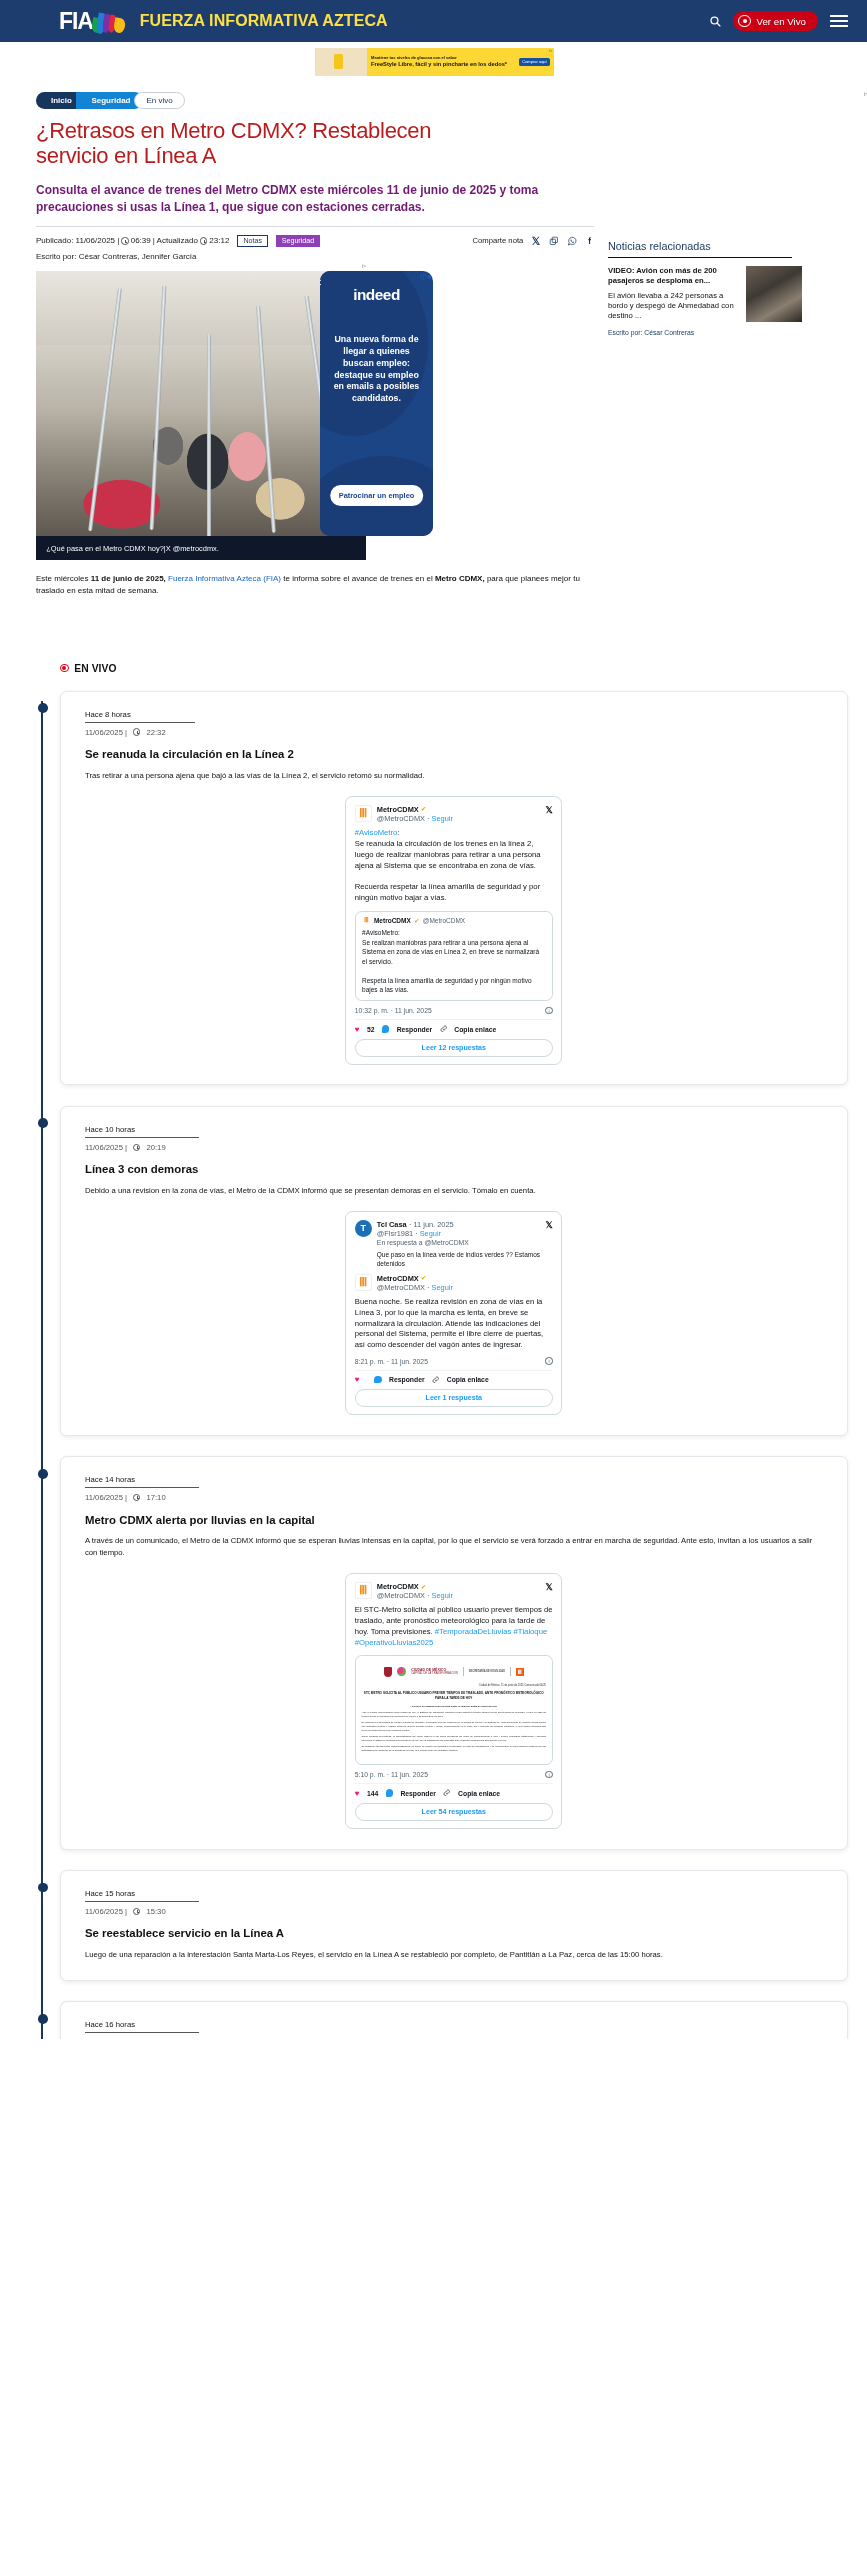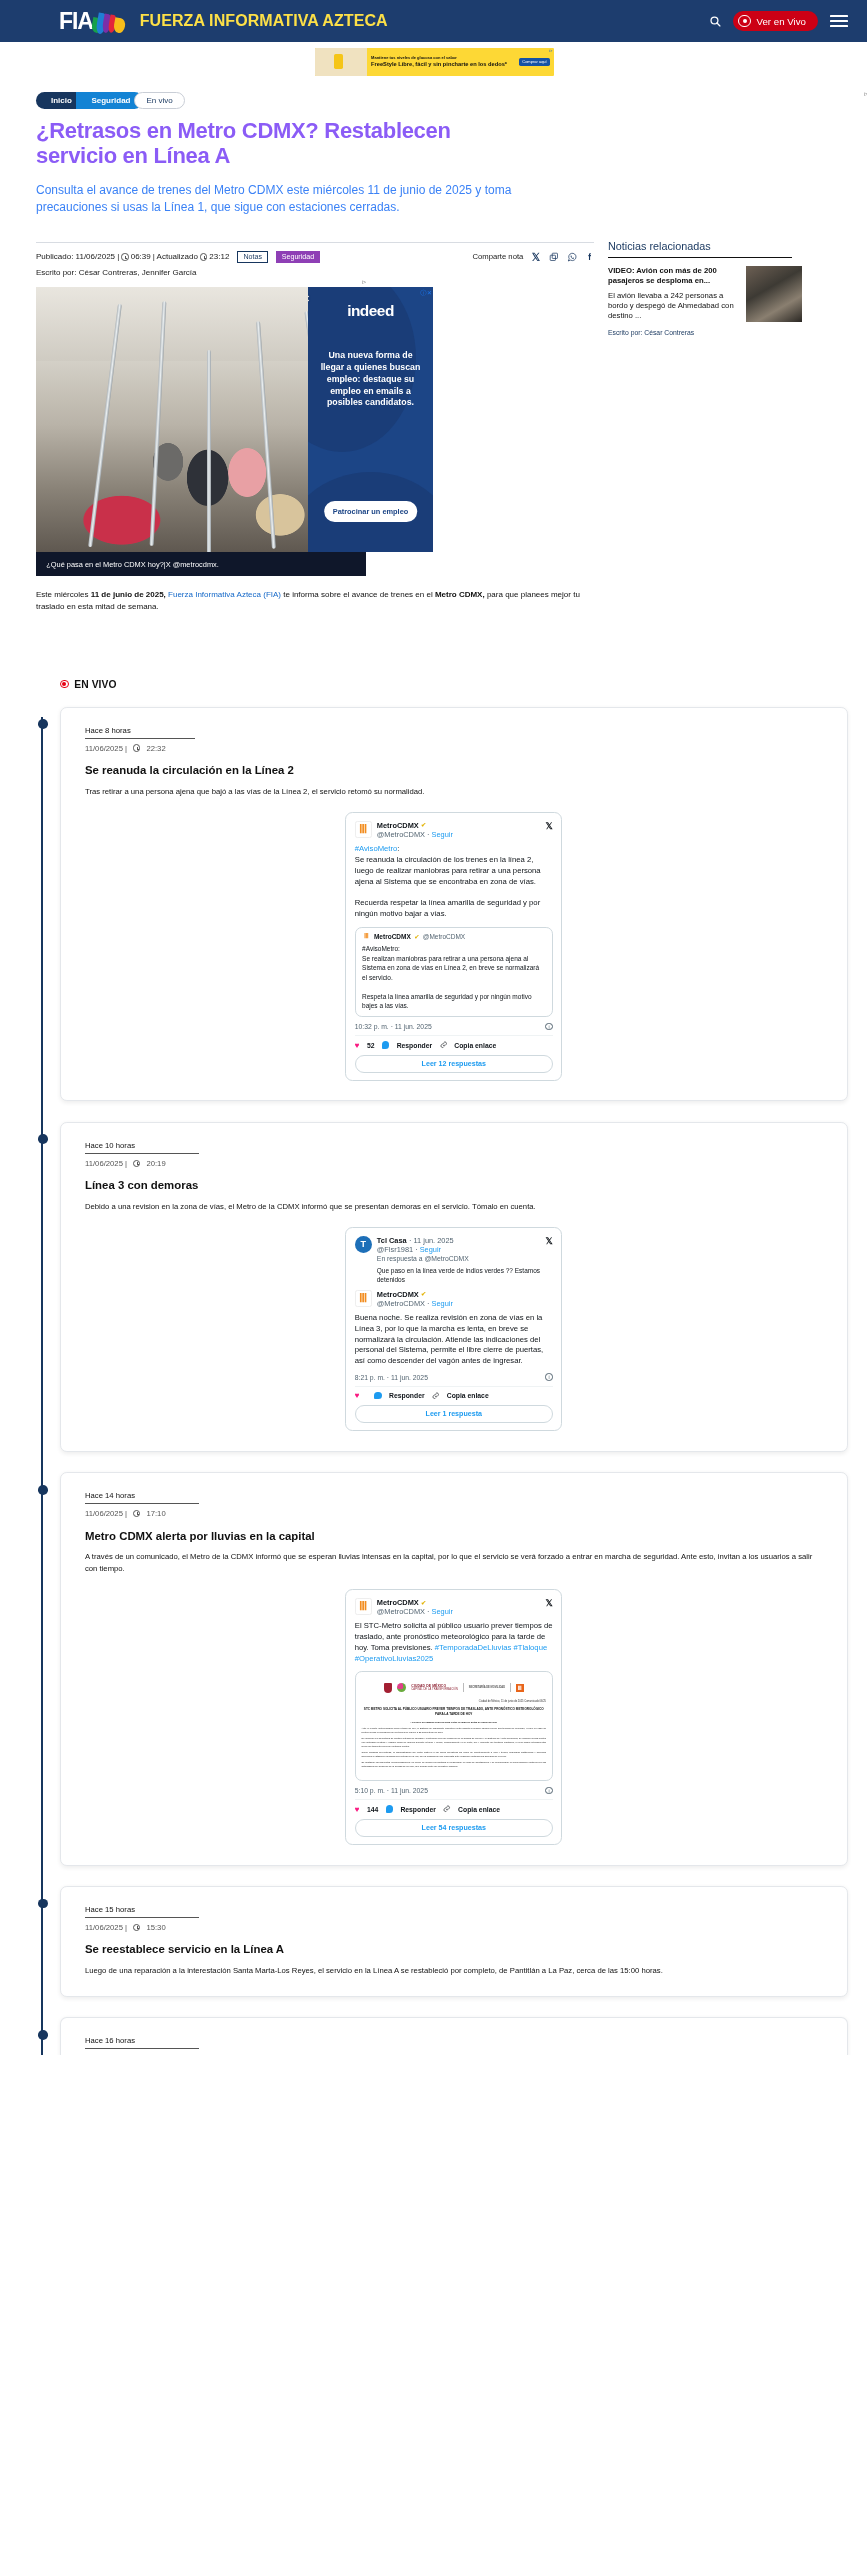--- a/index.html
+++ b/index.html
@@ -95,26 +95,26 @@
   }
   .chip-inicio { background: #17365e; border-radius: 8.5px 0 0 8.5px; padding-left: 15px; }
   .chip-seguridad { background: #1383d4; margin-left: -8px; padding-left: 15px; border-radius: 0 8.5px 8.5px 0;}
   .chip-envivo {
     background: #fff; color: #17365e; border: 0.6px solid #c9ced6;
     border-radius: 8.5px; margin-left: -9px; font-weight: 400; padding: 0 11.4px; z-index:1;
   }
 
   
   h1.headline {
-    font-size: 22px; line-height: 1.13; color: #8b5cf6; font-weight: 700;
+    font-size: 22px; line-height: 1.13; color: #b91c1c; font-weight: 400;
     letter-spacing: -0.3px; max-width: 439px; margin-bottom: 12.5px;
   }
   p.standfirst {
-    font-size: 12px; line-height: 1.45; color: #3b82f6; font-weight: 400;
-    max-width: 544px; margin-bottom: 26px;
+    font-size: 12px; line-height: 1.45; color: #701a75; font-weight: 700;
+    max-width: 544px; margin-bottom: 10px;
   }
   .rule { height: 0.6px; background: #d8dce2; margin: 3.4px 0 8px; }
 
   
   .metarow { display: flex; align-items: center; gap: 8px; }
   .meta-txt { font-size: 8px; color: #1a1a1a; display: flex; align-items: center; gap: 2px; }
   .tag-outline {
     border: 0.6px solid #17365e; color: #17365e; font-size: 7.1px;
     padding: 1.1px 5.1px; display: inline-block;
   }
@@ -144,22 +144,22 @@
   }
   .hero-photo .ceiling {
     position: absolute; top: 0; left: 0; right: 0; height: 74px;
     background: linear-gradient(180deg,#e9e6df,#cfcbc2);
   }
   .hero-caption {
     background: #0f172a; color: #fff; font-size: 7.4px; padding: 7.4px 10.3px;
     width: 330px;
   }
   .ad-overlay {
-    position: absolute; top: 0; right: -67px; width: 125px; height: 265px;
-    background: #1c4586; overflow: hidden;
+    position: absolute; top: 0; right: -67px; width: 113px; height: 265px;
+    background: #1c4586; overflow: hidden; border-radius: 10px;
   }
   .ad-overlay:before {
     content: ""; position: absolute; left: -40px; top: -23px; width: 148px; height: 188px;
     background: #1a3d78; border-radius: 50%;
   }
   .ad-overlay:after {
     content: ""; position: absolute; left: -23px; bottom: -68px; width: 171px; height: 148px;
     background: #1a3d78; border-radius: 50%;
   }
   .ad-inner { position: relative; z-index: 2; padding: 15px 9px; text-align: center; height:100%; }

